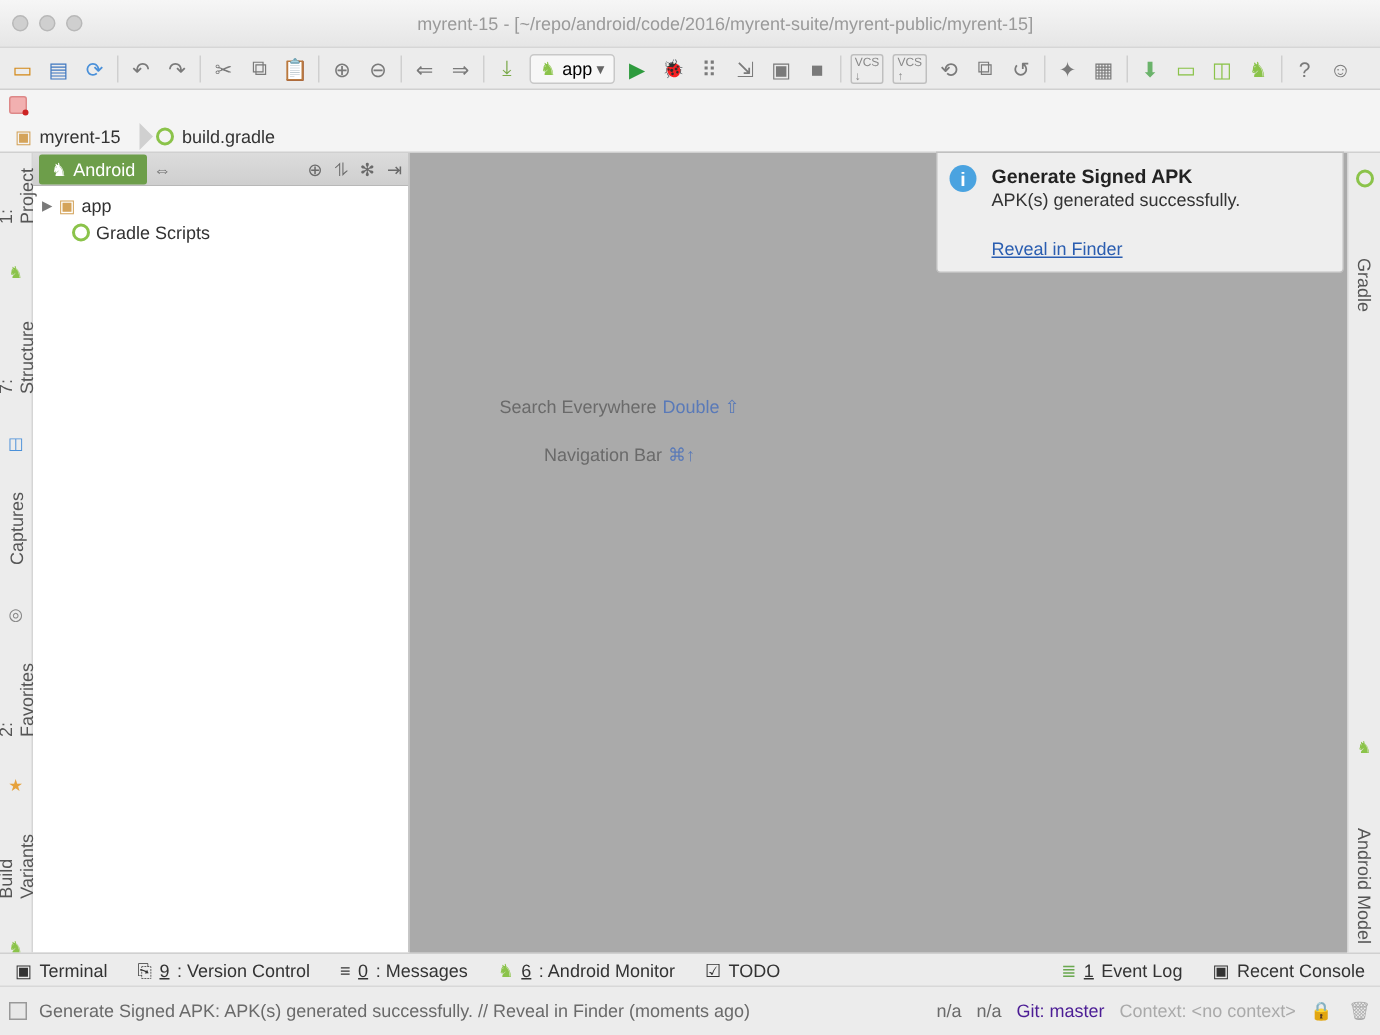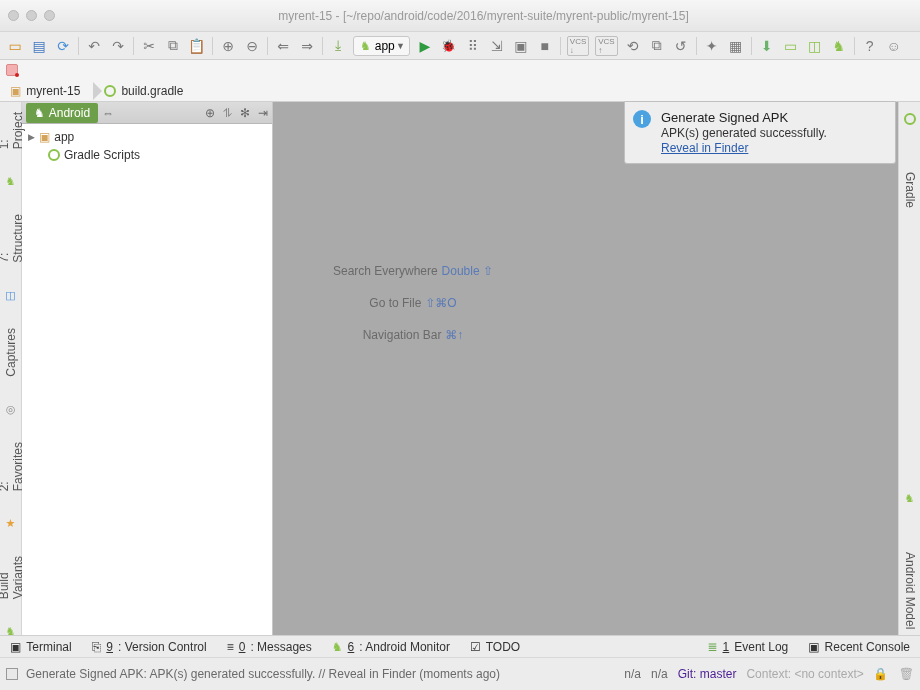--- a/index.html
+++ b/index.html
@@ -53,23 +53,23 @@
 .node { display:flex; align-items:center; gap:4px; height:18px; color:#333;}
 .indent { width:16px; display:inline-block;}
 .arrow { font-size:9px; color:#7a7a7a;}
 
 .editor { flex:1; background:#aaaaaa; position:relative; }
 .hints { position:absolute; left:60px; top:160px; display:flex; flex-direction:column; gap:16px;}
 .hint { color:#6a6a6a; font-size:14px;text-align:center; }
 .hint .sc { color:#5a7ab8; }
 .notif { position:absolute; top:-1px; right:2px; width:272px; background:#eeeeee; border:1px solid #c0c0c0; border-radius:0 0 3px 3px; padding:8px 10px 8px 36px;}
 .notif .icn { position:absolute; left:8px; top:8px; width:18px; height:18px; border-radius:50%; background:#4aa3e0; color:#fff; display:flex; align-items:center; justify-content:center; font-weight:bold; font-size:13px;}
-.notif .ttl { font-weight:normal; color:#222; font-size:13px;}
+.notif .ttl { font-weight:bold; color:#222; font-size:13px;}
 .notif .msg { color:#333; font-size:12px; margin-top:1px;}
-.notif .lnk { color:#2a5db0; text-decoration:underline; font-size:12px; cursor:pointer; margin-top:1px; display:inline-block;}
+.notif .lnk { color:#2a5db0; text-decoration:underline; font-size:12px; cursor:pointer; margin-top:19px; display:inline-block;}
 
 
 .bottombar { height:22px; background:#ececec; border-top:1px solid #d0d0d0; display:flex; align-items:center; padding:0 10px; gap:20px;}
 .btab { display:flex; align-items:center; gap:5px; color:#333; font-size:12px;}
 .btab .u { text-decoration:underline; }
 .btab.right { margin-left:auto; }
 
 
 .status { height:20px; background:#ececec; border-top:1px solid #d8d8d8; display:flex; align-items:center; padding:16px 6px; gap:8px; color:#6a6a6a; font-size:11px;}
 .status .msg { color:#6a6a6a;}
@@ -207,21 +207,20 @@
 
   <div class="editor">
     <div class="notif">
       <div class="icn">i</div>
       <div class="ttl">Generate Signed APK</div>
       <div class="msg">APK(s) generated successfully.</div>
       <a class="lnk">Reveal in Finder</a>
     </div>
     <div class="hints">
       <div class="hint"><span>Search Everywhere</span> <span class="sc">Double ⇧</span></div>
-      <div class="hint"><span>Go to File</span> <span class="sc">⇧⌘O</span></div>
       <div class="hint"><span>Navigation Bar</span> <span class="sc">⌘↑</span></div>
     </div>
   </div>
 
   <div class="rightgutter">
     <div class="gicon">
         <span class="gradle-i"></span>
       </div>
     <div class="vtext" style="transform:none">
         <span>Gradle</span>

